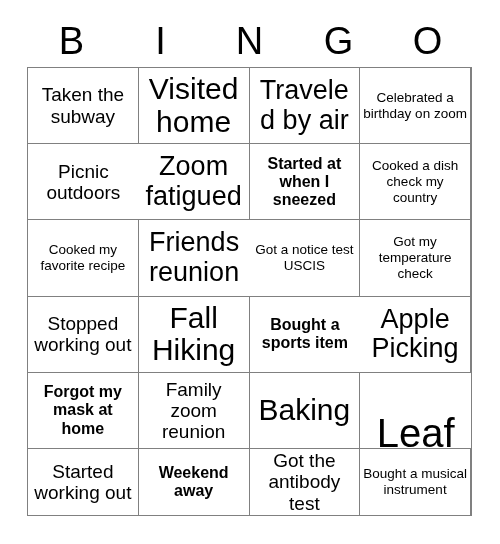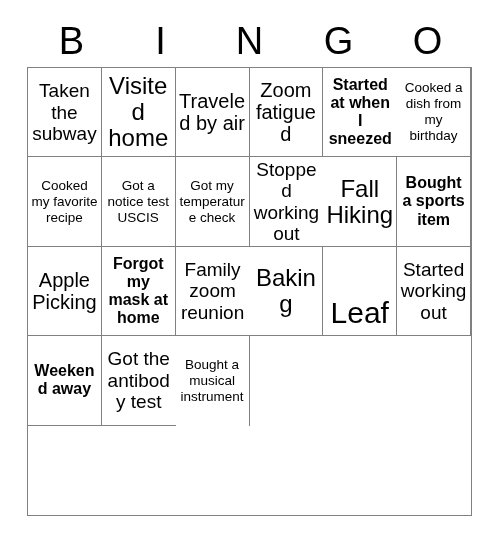--- a/index.html
+++ b/index.html
@@ -50,21 +50,21 @@
   
   #bingo-grid {
     position: absolute;
     left: 27px;
     top: 67px;
     width: 445px;
     height: 449px;
     box-sizing: border-box;
     border: 1px solid #808080;
     display: grid;
-    grid-template-columns: repeat(6, 1fr);
+    grid-template-columns: repeat(4, 1fr);
     grid-template-rows: repeat(5, 1fr);
     background: #ffffff;
   }
   .bingo-cell {
     box-sizing: border-box;
     border-right: 1px solid #808080;
     border-bottom: 1px solid #808080;
     display: flex;
     align-items: center;
     justify-content: center;
@@ -78,23 +78,23 @@
 
   .cell-text {
     display: block;
     width: 100%;
     line-height: 1.12;
     color: #000000;
     word-wrap: break-word;
   }
 
   
-  .sz-xxl .cell-text { font-size: 30px; line-height: 1.05; margin-top: 44px; }
-  .sz-xl  .cell-text { font-size: 24px; line-height: 1.08; }
-  .sz-lg  .cell-text { font-size: 20px; line-height: 1.10; }
+  .sz-xxl .cell-text { font-size: 40px; line-height: 1.05; margin-top: 44px; }
+  .sz-xl  .cell-text { font-size: 30px; line-height: 1.08; }
+  .sz-lg  .cell-text { font-size: 27px; line-height: 1.10; }
   .sz-md  .cell-text { font-size: 19px; line-height: 1.12; }
   .sz-sm  .cell-text { font-size: 16px; line-height: 1.14; font-weight: bold; }
   .sz-xs  .cell-text { font-size: 13.5px; line-height: 1.18; }
 </style>
 </head>
 <body>
 
 <div id="card">
 
   <div id="bingo-header">
@@ -119,34 +119,43 @@
 
     <div class="bingo-cell sz-md">
       <span class="cell-text">Taken the subway</span>
     </div>
     <div class="bingo-cell sz-xl">
       <span class="cell-text">Visited home</span>
     </div>
     <div class="bingo-cell sz-lg">
       <span class="cell-text">Traveled by air</span>
     </div>
+    <div class="bingo-cell sz-xs">
+      <span class="cell-text">Celebrated a birthday on zoom</span>
+    </div>
+    <div class="bingo-cell sz-md">
+      <span class="cell-text">Picnic outdoors</span>
+    </div>
 
     <div class="bingo-cell sz-lg">
       <span class="cell-text">Zoom fatigued</span>
     </div>
     <div class="bingo-cell sz-sm">
       <span class="cell-text">Started at when I sneezed</span>
     </div>
     <div class="bingo-cell sz-xs">
-      <span class="cell-text">Cooked a dish from my birthday</span>
+      <span class="cell-text">Cooked a dish check my country</span>
     </div>
     <div class="bingo-cell sz-xs">
       <span class="cell-text">Cooked my favorite recipe</span>
     </div>
 
+    <div class="bingo-cell sz-lg">
+      <span class="cell-text">Friends reunion</span>
+    </div>
     <div class="bingo-cell sz-xs">
       <span class="cell-text">Got a notice test USCIS</span>
     </div>
     <div class="bingo-cell sz-xs">
       <span class="cell-text">Got my temperature check</span>
     </div>
     <div class="bingo-cell sz-md">
       <span class="cell-text">Stopped working out</span>
     </div>
     <div class="bingo-cell sz-xl">

